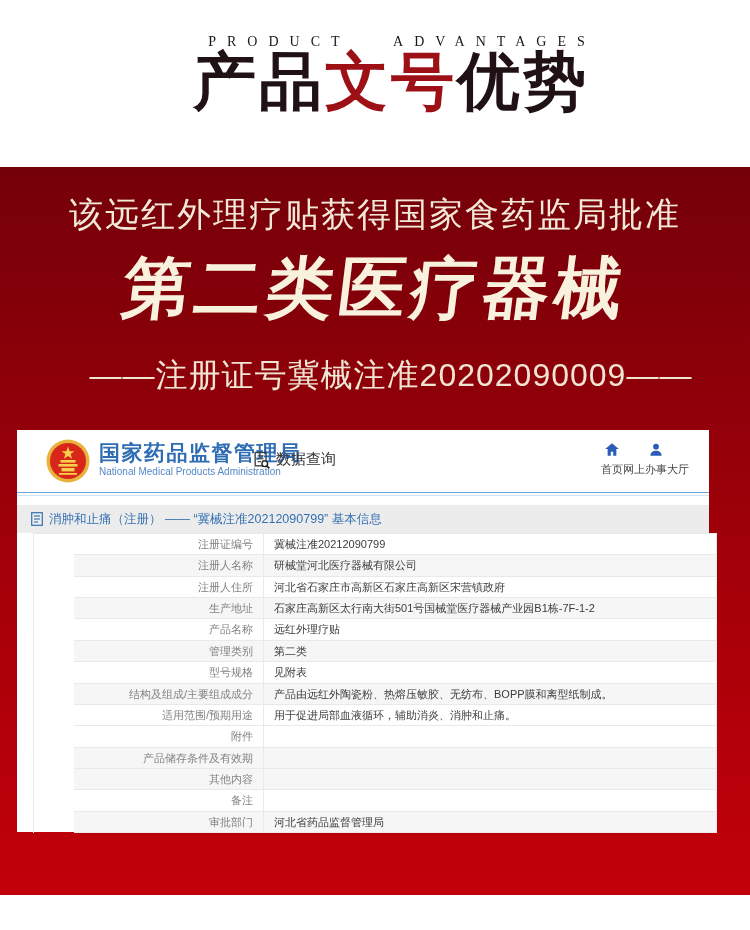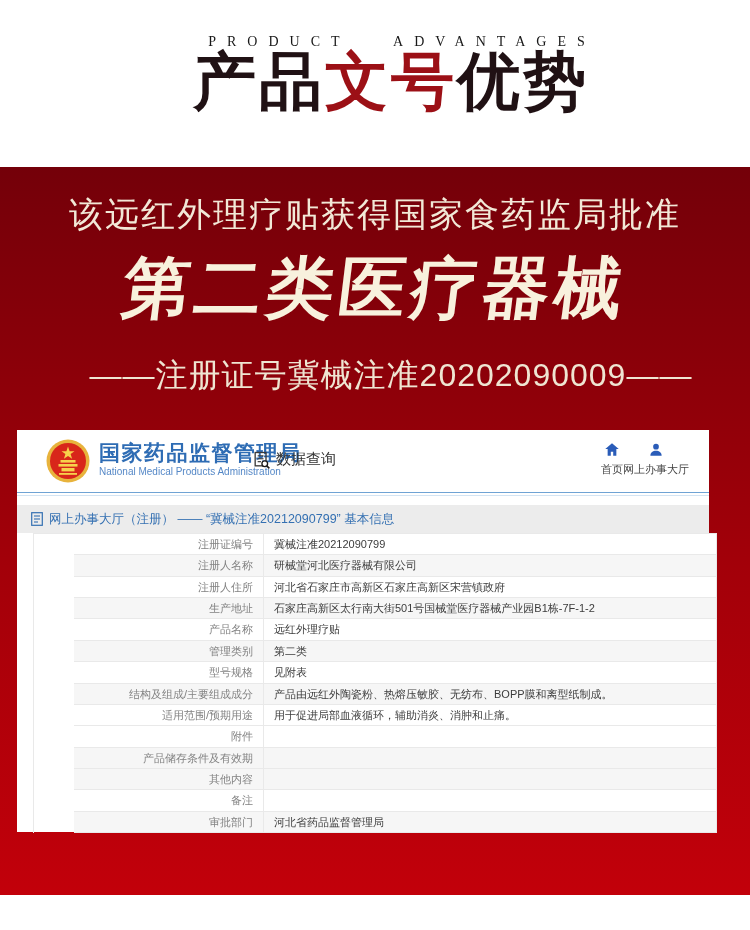--- a/index.html
+++ b/index.html
@@ -119,21 +119,21 @@
 
       <div class="sep"></div>
 
       <div class="breadcrumb">
         <svg width="12" height="14" viewBox="0 0 12 14">
           <rect x="0.7" y="0.7" width="10.6" height="12.6" fill="none" stroke="#3470b2" stroke-width="1.2"></rect>
           <line x1="3" y1="4" x2="9" y2="4" stroke="#3470b2" stroke-width="1.1"></line>
           <line x1="3" y1="7" x2="9" y2="7" stroke="#3470b2" stroke-width="1.1"></line>
           <line x1="3" y1="10" x2="7" y2="10" stroke="#3470b2" stroke-width="1.1"></line>
         </svg>
-        <span>网上办事大厅（注册） —— “冀械注准20212090799” 基本信息</span>
+        <span>消肿和止痛（注册） —— “冀械注准20212090799” 基本信息</span>
       </div>
 
       <div class="info-table">
           <div class="trow">
             <div class="tlabel">注册证编号</div>
             <div class="tvalue">冀械注准20212090799</div>
           </div>
           <div class="trow alt">
             <div class="tlabel">注册人名称</div>
             <div class="tvalue">研械堂河北医疗器械有限公司</div>

